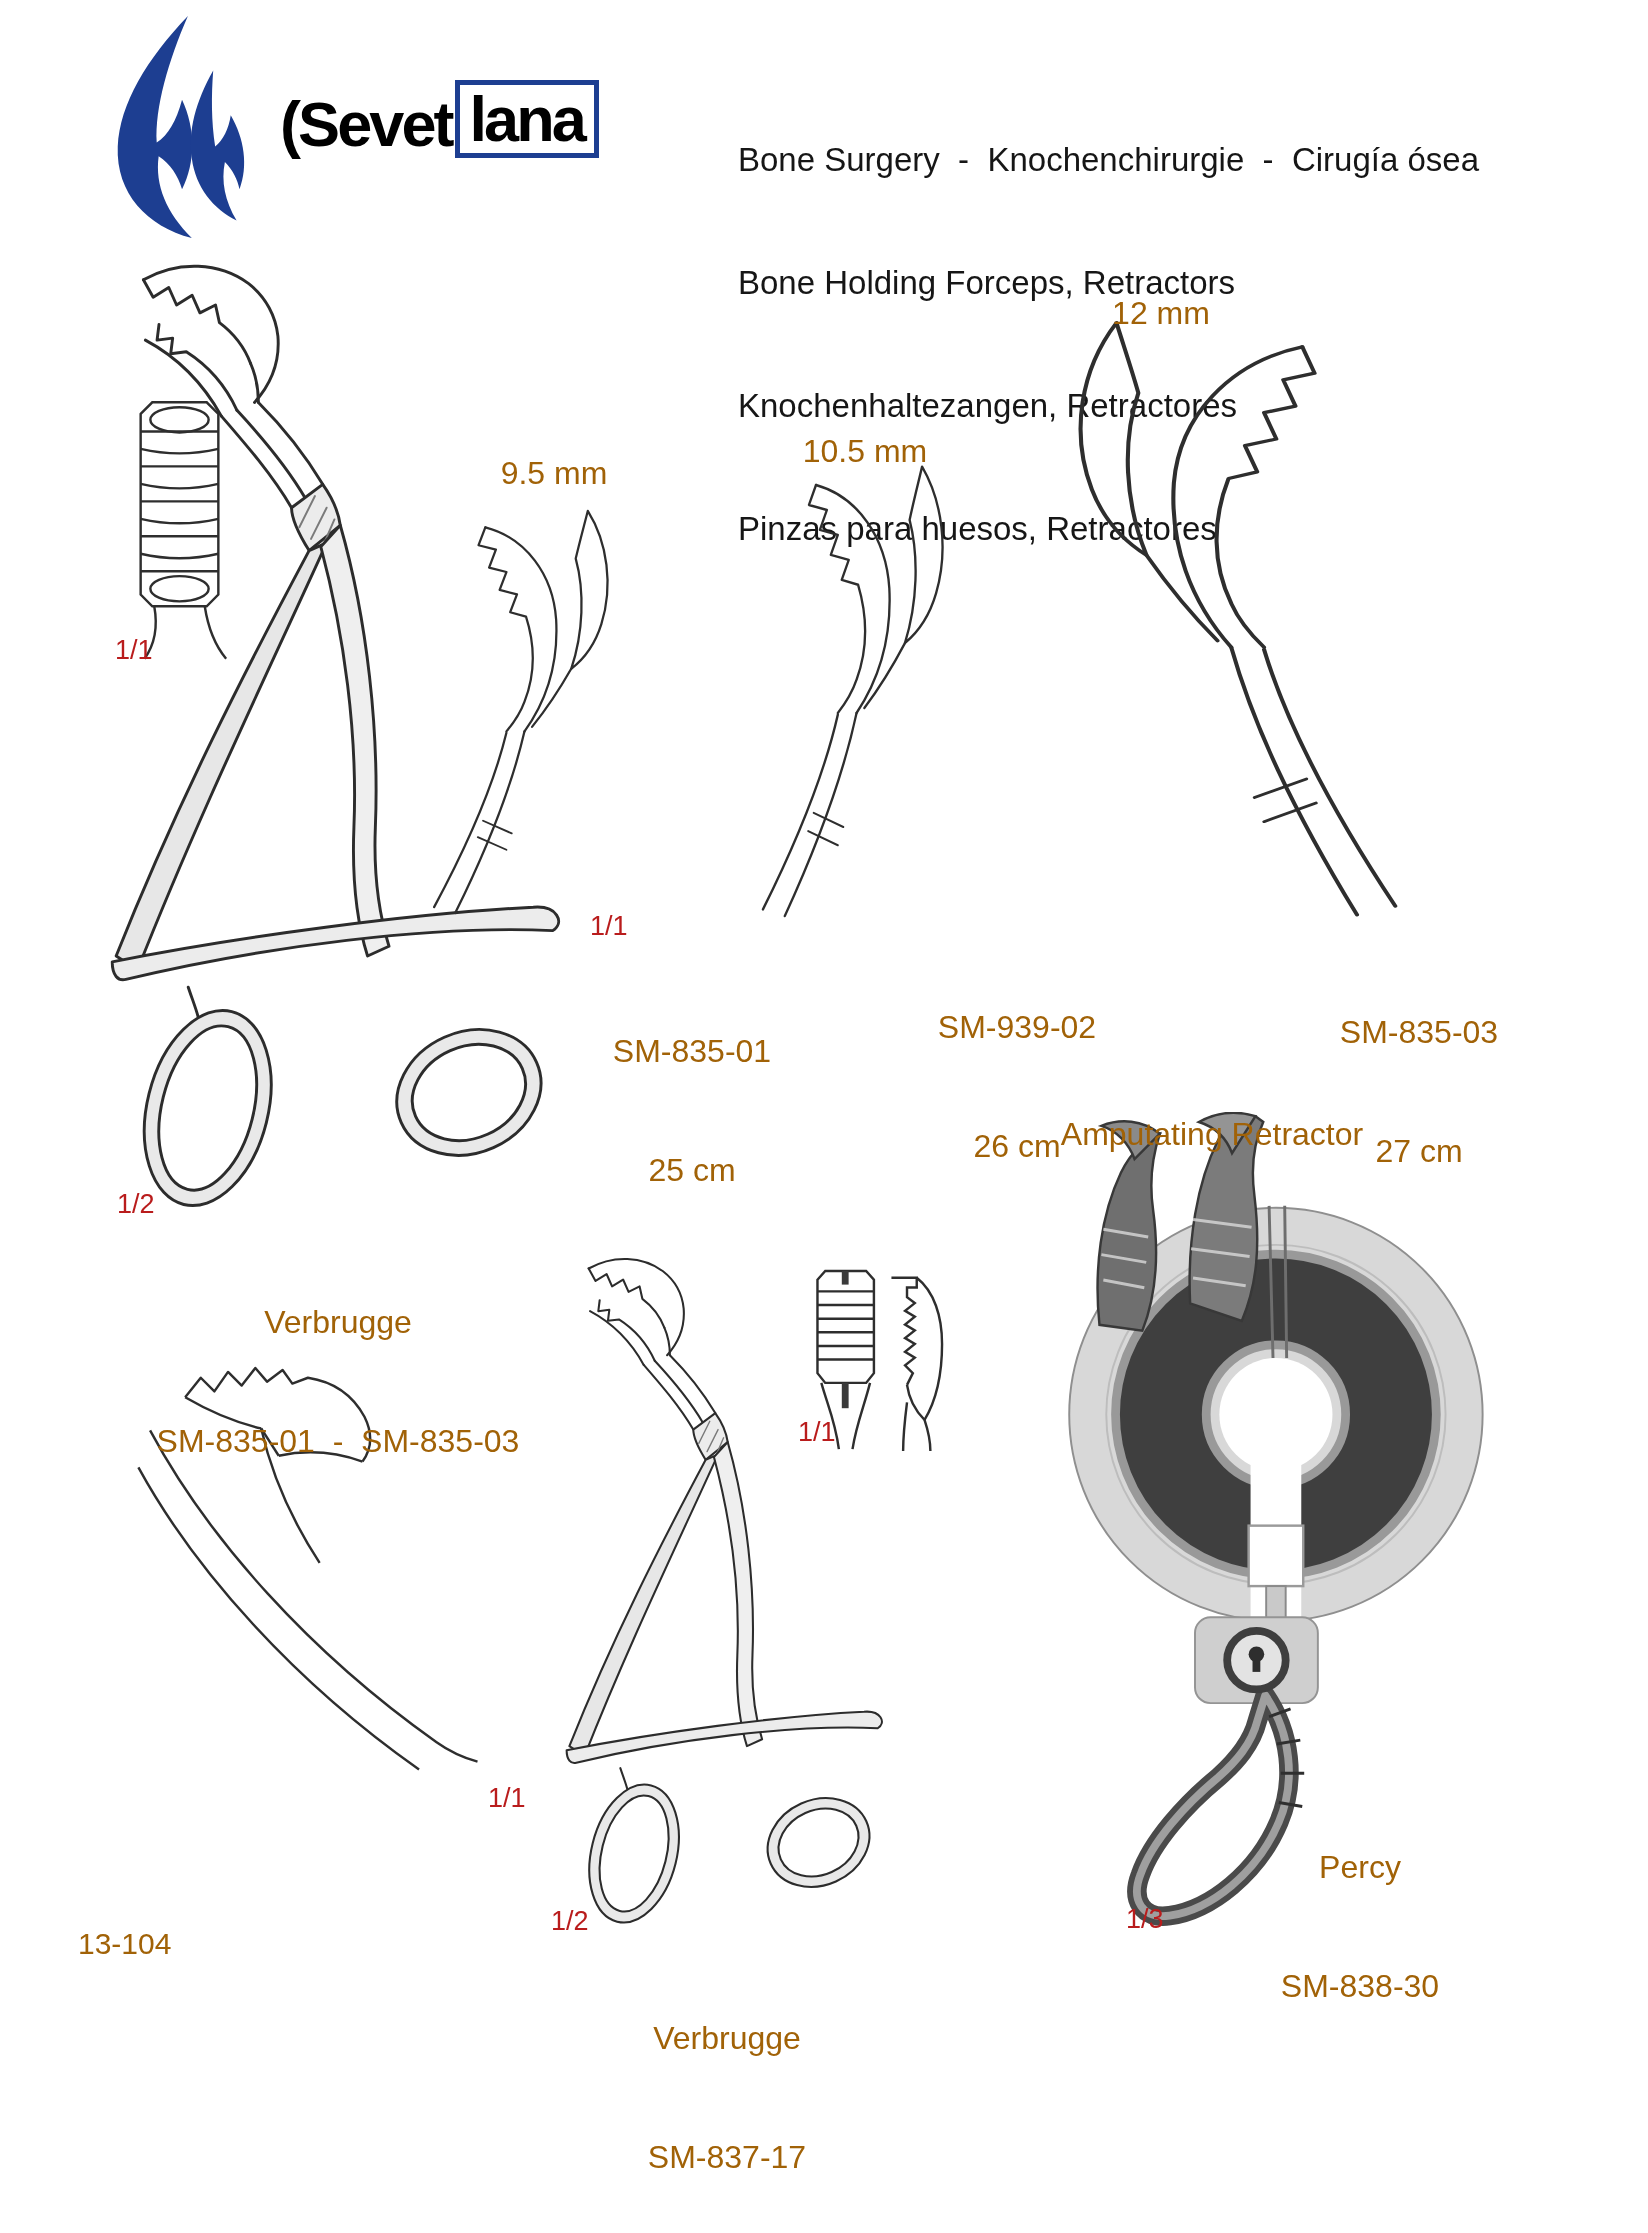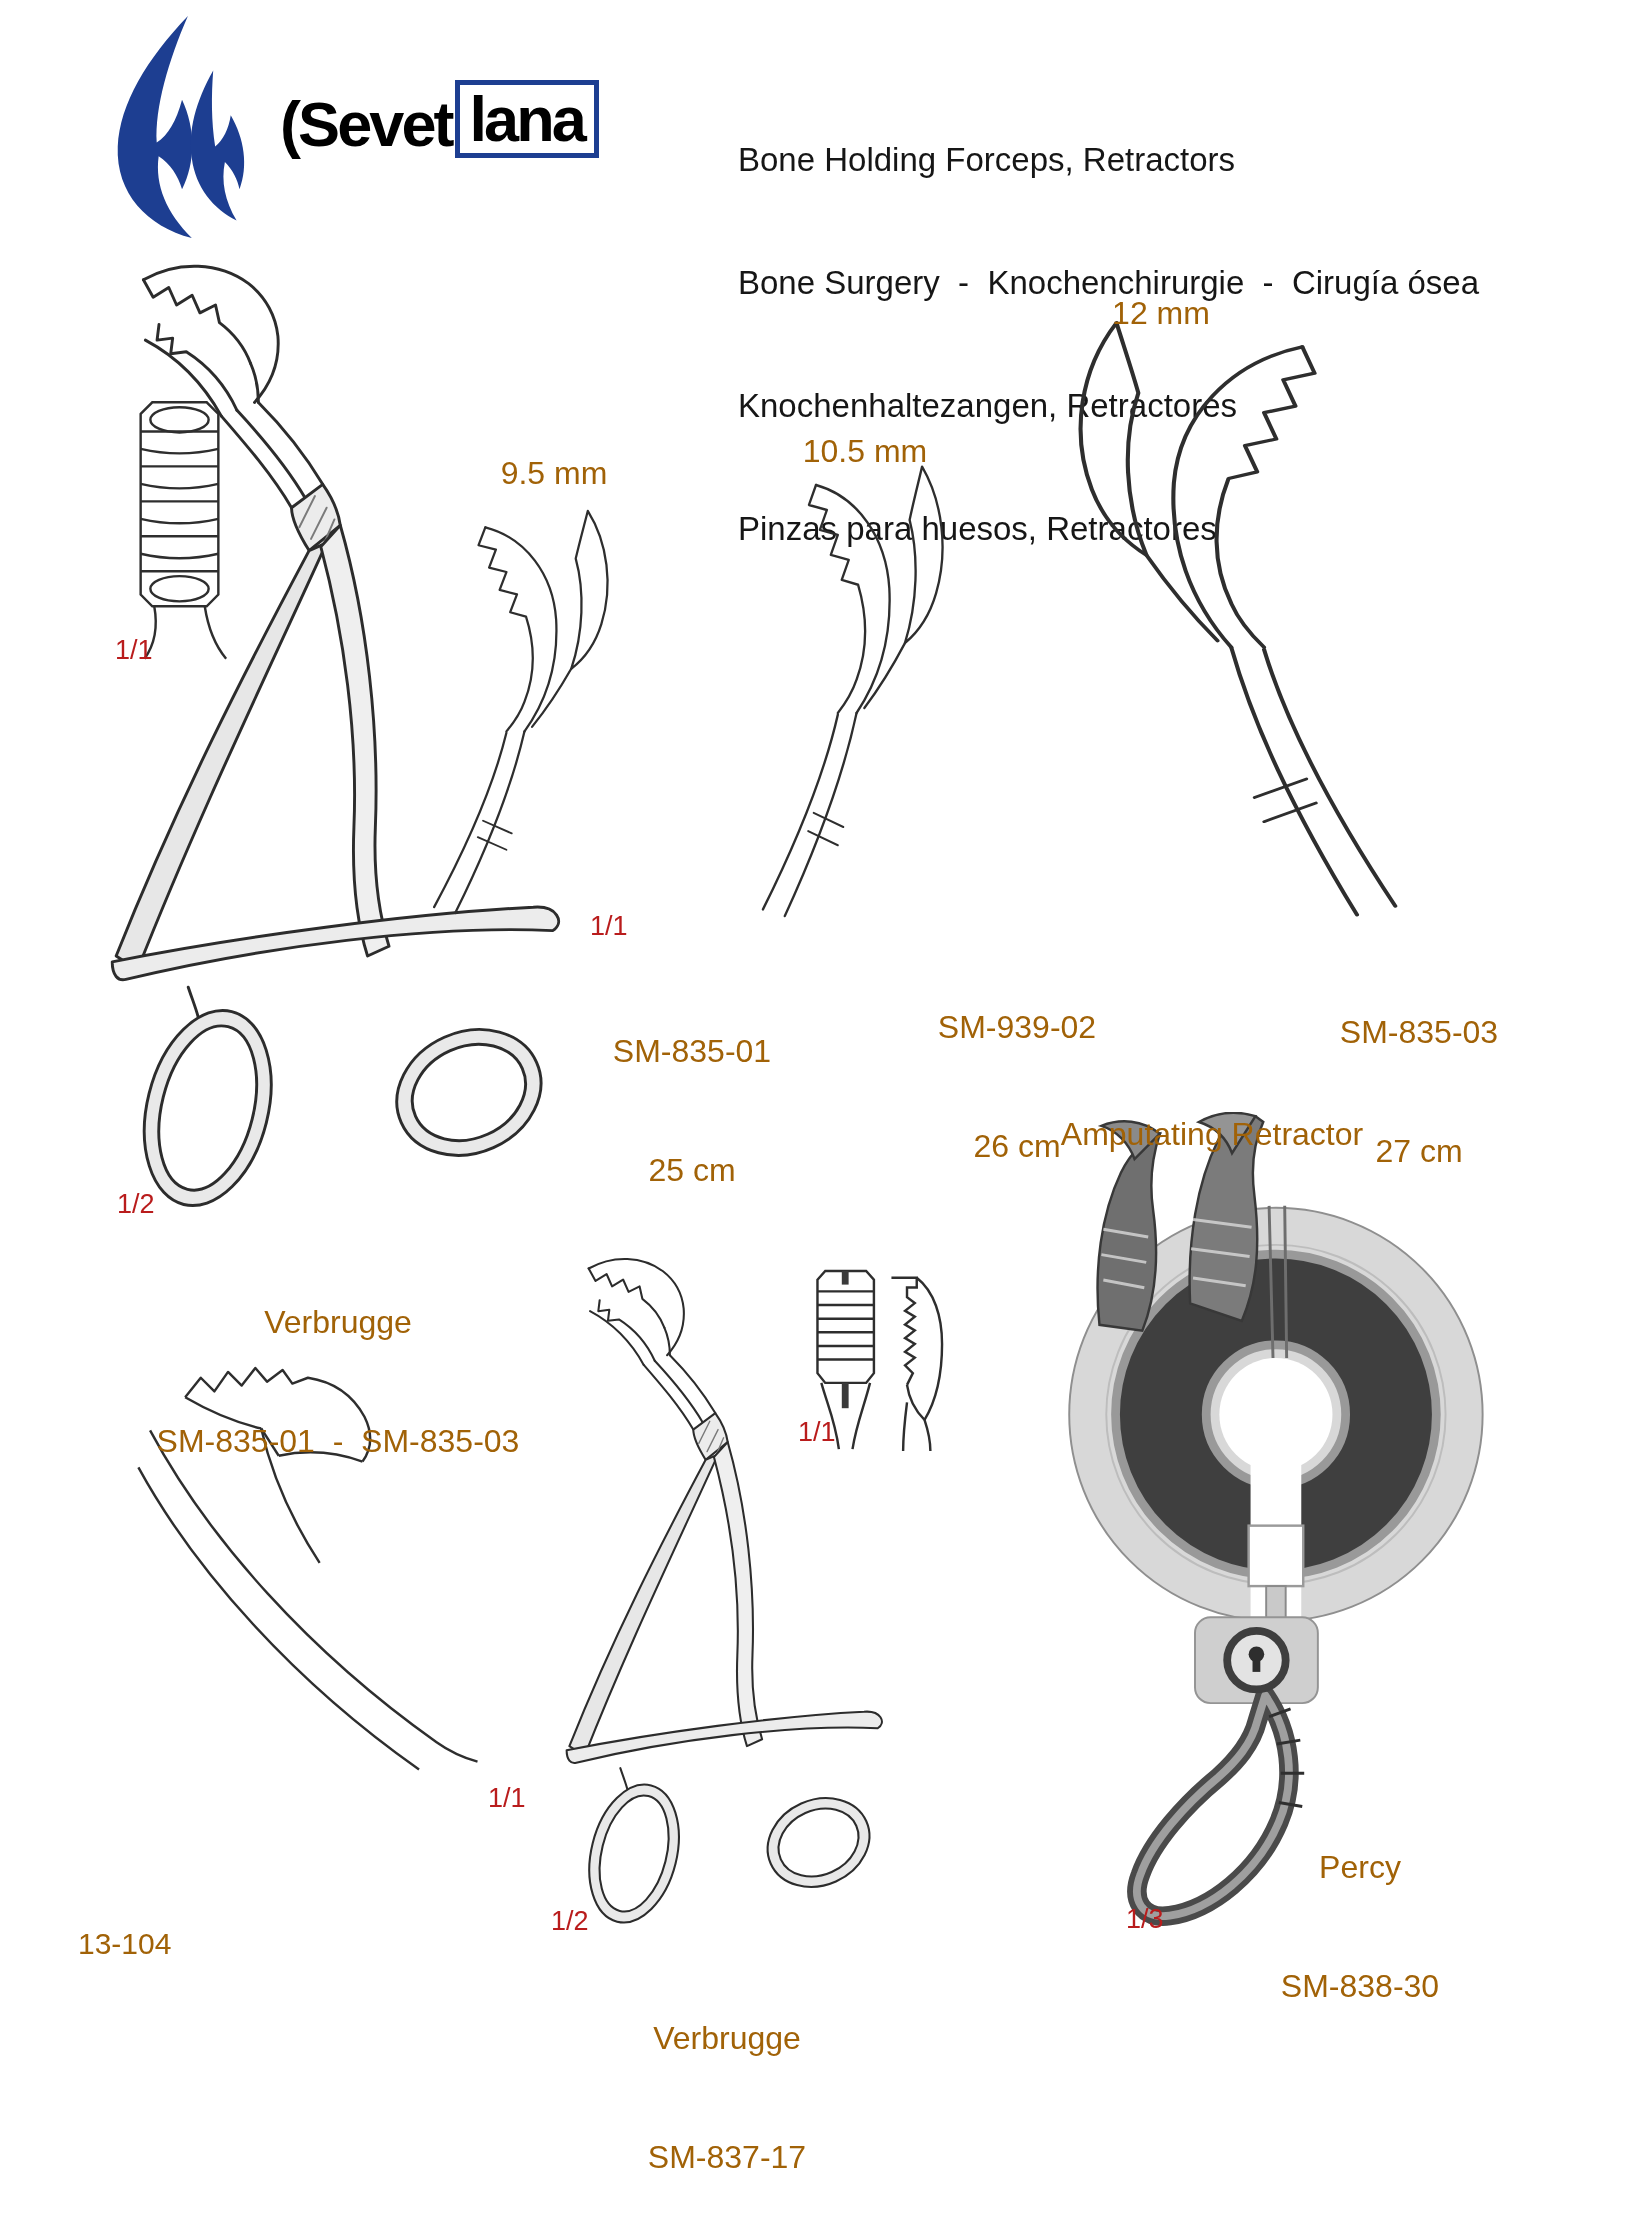--- a/index.html
+++ b/index.html
@@ -68,22 +68,22 @@
   </svg>
 
   <div class="brand">
     <div class="brand-row">
       <span>(Sevet</span>
       <span class="brand-box">lana</span>
     </div>
   </div>
 
   <div class="header-block">
+    <div>Bone Surgery  -  Knochenchirurgie  -  Cirugía ósea</div>
     <div>Bone Holding Forceps, Retractors</div>
-    <div>Bone Surgery  -  Knochenchirurgie  -  Cirugía ósea</div>
     <div>Knochenhaltezangen, Retractores</div>
     <div>Pinzas para huesos, Retractores</div>
   </div>
 
   <svg class="art" style="left:83px;top:258px" width="497" height="975" viewBox="0 0 510 1000">
     <use href="#verbrugge-g"></use>
   </svg>
 
   <svg class="art" style="left:129px;top:398px" width="101" height="265" viewBox="0 0 104 272">
     <g fill="none" stroke="#2e2e2e" stroke-width="2.5">

